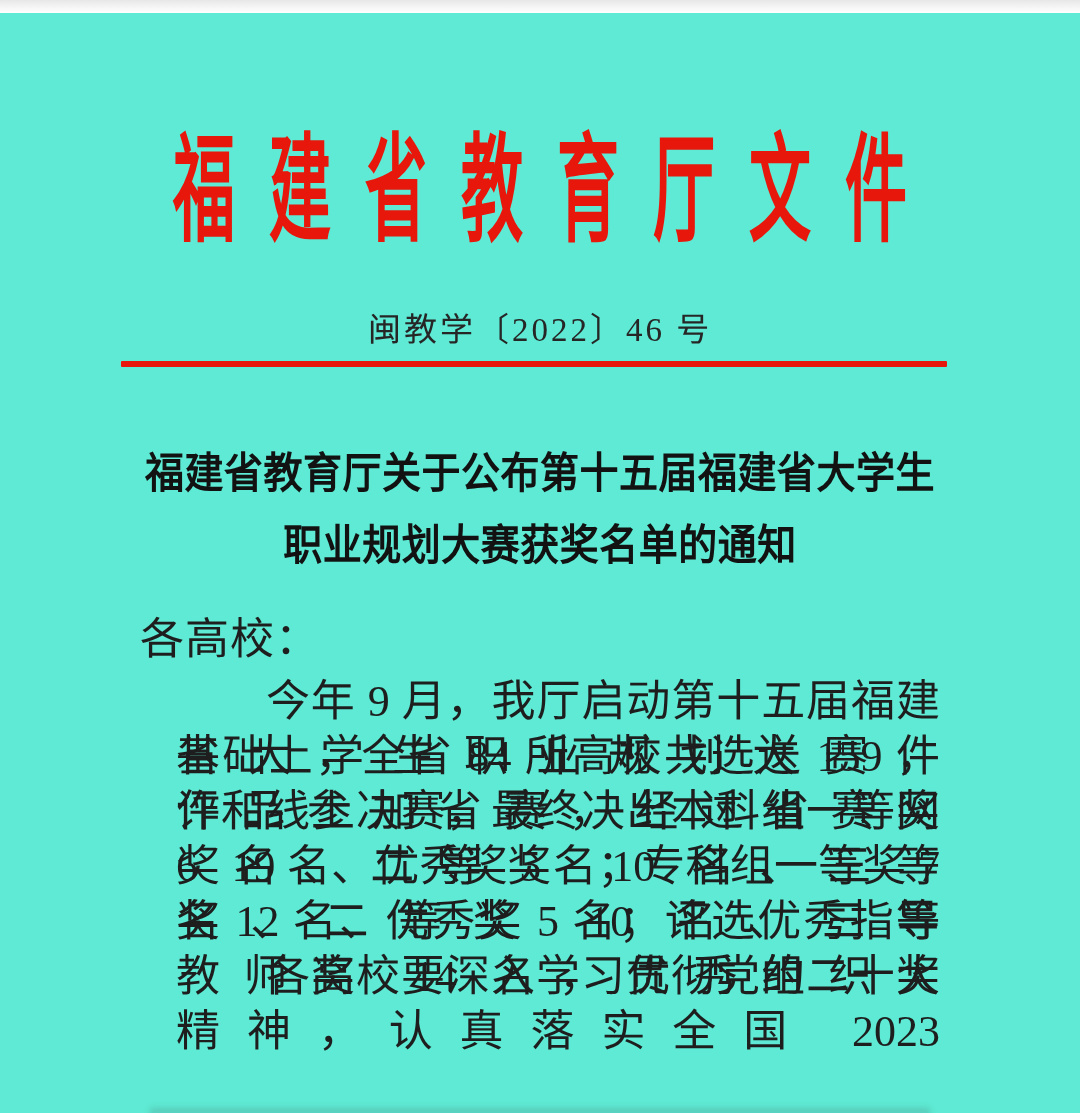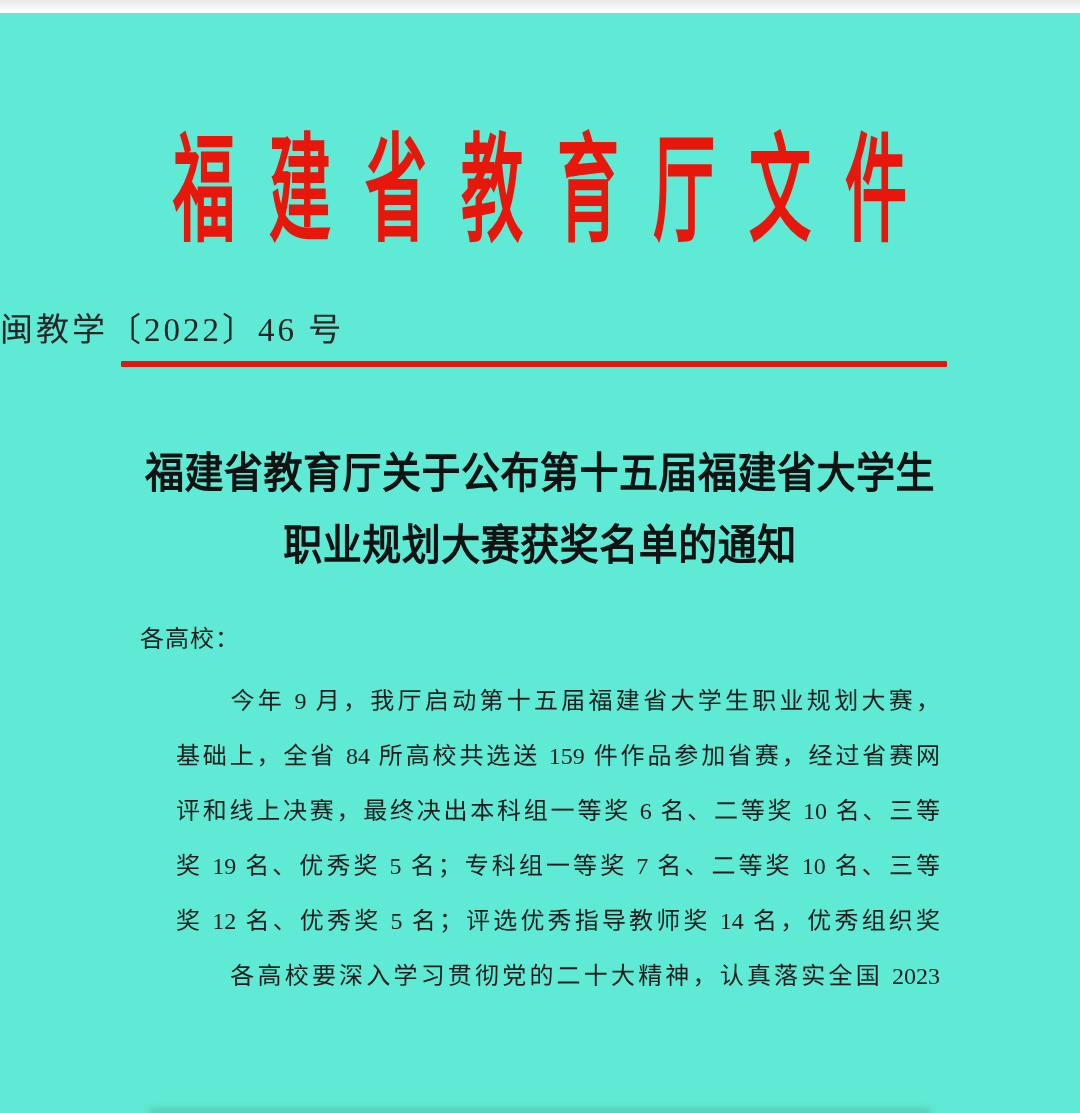--- a/index.html
+++ b/index.html
@@ -41,21 +41,21 @@
     letter-spacing: 34px;
     text-indent: 34px;
     transform: scaleY(1.9);
     transform-origin: 50% 0;
   }
   .doc-number {
     position: absolute;
     top: 303px;
     left: 0;
     width: 100%;
-    text-align: left;
+    text-align: center;
     font-size: 33px;
     letter-spacing: 3px;
     color: #262626;
   }
   .red-divider {
     position: absolute;
     left: 121px;
     top: 361px;
     width: 826px;
     height: 6px;
@@ -74,21 +74,21 @@
     line-height: 66px;
     letter-spacing: 0.5px;
     transform: scaleY(1.1);
     transform-origin: 50% 0;
   }
   .body-text {
     position: absolute;
     top: 612px;
     left: 140px;
     width: 800px;
-    font-size: 24px;
+    font-size: 44px;
     line-height: 55px;
     color: #1e1e1e;
   }
   .body-line {
     height: 55px;
     white-space: nowrap;
   }
   .body-line.just {
     white-space: normal;
     text-align: justify;

